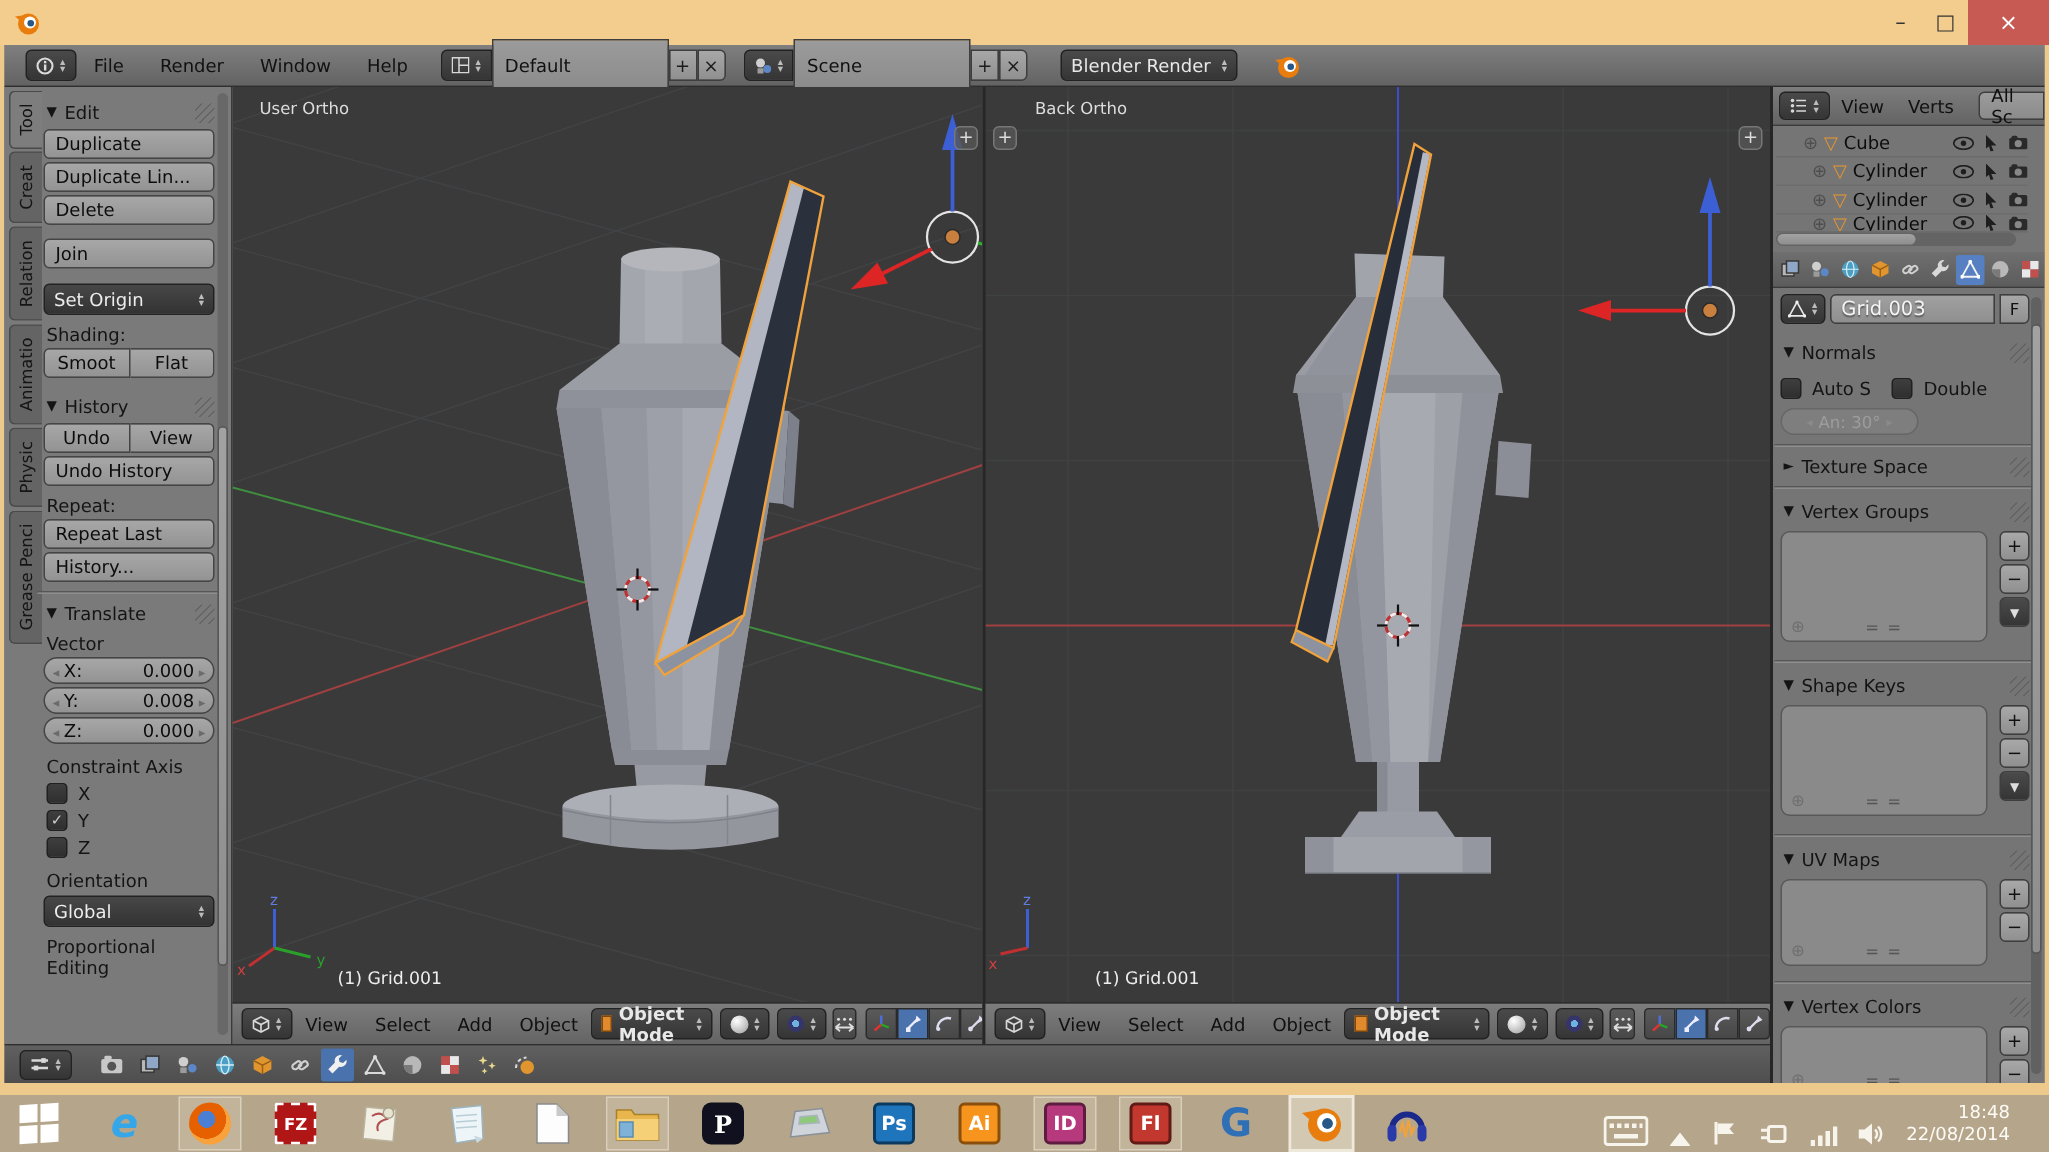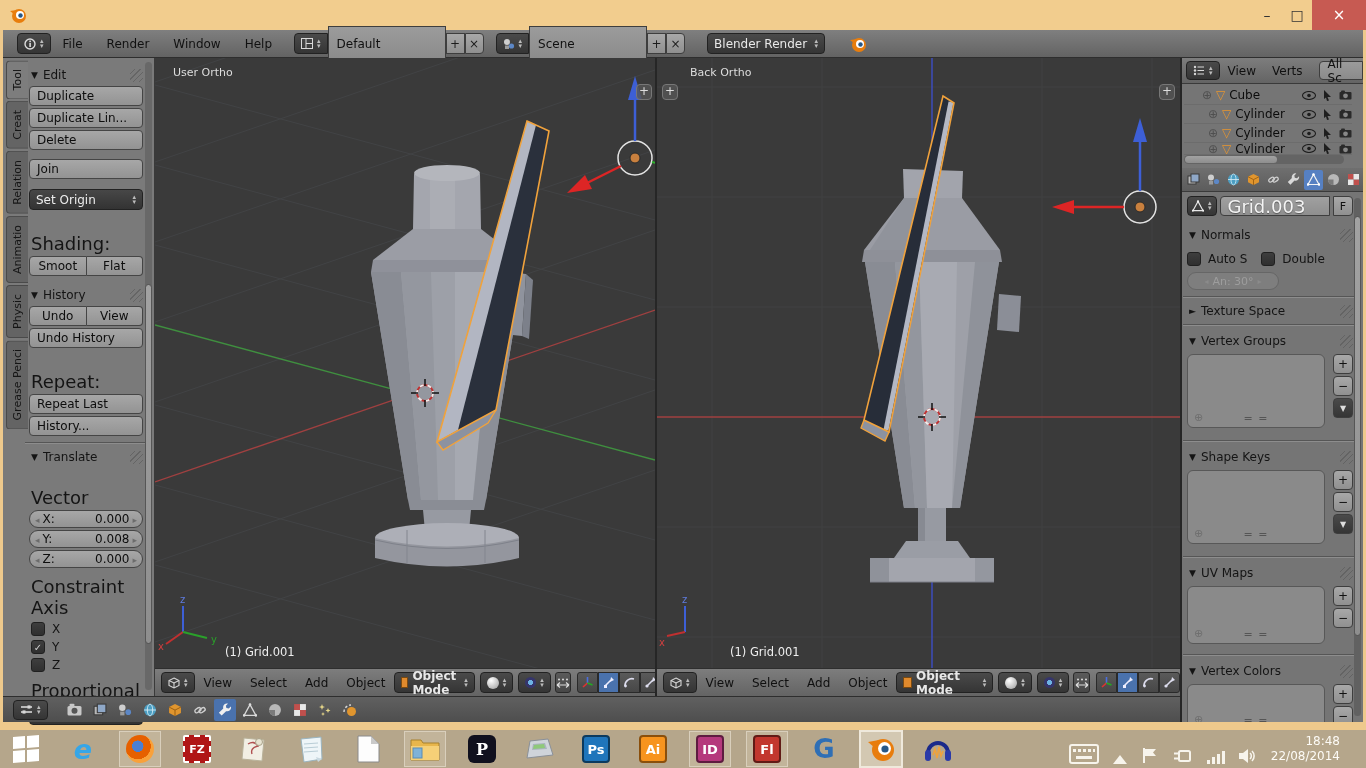--- a/index.html
+++ b/index.html
@@ -36,21 +36,21 @@
   .shelf-body { position:absolute; left:26px; top:4px; width:114px; }
   .p-head { display:flex; align-items:center; gap:5px; font-size:12px; color:#141414; margin:6px 0 4px 2px; position:relative; }
   .grip { position:absolute; right:0; top:1px; width:13px; height:13px; background:repeating-linear-gradient(135deg, transparent 0 3px, #5c5c5c 3px 4px); opacity:.7; }
   .tri { font-size:9px; }
   .btn { background:linear-gradient(#a7a7a7,#939393); border:1px solid #454545; border-radius:4px; color:#0d0d0d; font-size:12px; height:20px; display:flex; align-items:center; justify-content:flex-start; padding:0 7px; margin:2px 0; }
   .btn-row { display:flex; margin:2px 0; }
   .btn-row .btn { flex:1; margin:0; border-radius:0; justify-content:center; }
   .btn-row .btn:first-child { border-radius:4px 0 0 4px; }
   .btn-row .btn:last-child { border-radius:0 4px 4px 0; border-left:none; }
   .dd-dark { background:linear-gradient(#474747,#333); border:1px solid #222; border-radius:4px; color:#ececec; font-size:12px; height:21px; display:flex; align-items:center; padding:0 6px; margin:3px 0; justify-content:space-between; }
-  .lbl { font-size:18px; color:#141414; margin:23px 0 2px 2px; }
+  .lbl { font-size:12px; color:#141414; margin:6px 0 2px 2px; }
   .numfield { background:linear-gradient(#a7a7a7,#939393); border:1px solid #454545; border-radius:9px; color:#0d0d0d; font-size:12px; height:18px; display:flex; align-items:center; padding:0 5px; margin:2px 0; }
   .numfield .larr::before { content:"◂"; color:rgba(0,0,0,.30); font-size:9px; }
   .numfield .rarr::before { content:"▸"; color:rgba(0,0,0,.30); font-size:9px; }
   .numfield .nf-l { margin-left:3px; } .numfield .nf-v { margin-left:auto; margin-right:3px; }
   .chk-row { display:flex; align-items:center; gap:7px; margin:4px 0 4px 2px; font-size:12px; color:#141414; }
   .chk { width:14px; height:14px; background:linear-gradient(#3e3e3e,#2f2f2f); border:1px solid #202020; border-radius:3px; color:#cfcfcf; font-size:10px; display:flex; align-items:center; justify-content:center; }
   .sep { height:2px; border-top:1px solid #565656; border-bottom:1px solid #8d8d8d; margin:6px -4px; }
   .scrollbar-v { position:absolute; right:2px; top:4px; width:7px; height:628px; background:#686868; border-radius:4px; }
   .thumb-v { position:absolute; left:0; width:7px; background:linear-gradient(#a2a2a2,#8e8e8e); border:1px solid #565656; border-radius:4px; }
 
@@ -76,21 +76,21 @@
   .out-icons { margin-left:auto; display:flex; gap:7px; align-items:center; }
   .mesh-tri { color:#e8962f; font-size:12px; font-weight:bold; }
   .hscroll { position:absolute; left:2px; top:97px; width:160px; height:9px; background:#646464; border-radius:5px; }
   .hthumb { position:absolute; left:1px; top:1px; width:92px; height:7px; background:linear-gradient(#a2a2a2,#8e8e8e); border-radius:4px; }
 
   .props-tabs { position:absolute; left:0; top:110px; width:100%; height:24px; background:linear-gradient(#6f6f6f,#5c5c5c); border-bottom:1px solid #3a3a3a; display:flex; align-items:center; gap:1px; padding-left:2px; }
   .ptab { width:19px; height:20px; display:flex; align-items:center; justify-content:center; border-radius:2px; }
   .ptab.active { background:#5680c2; }
   .props-body { position:absolute; left:5px; top:138px; width:166px; }
   .crumb { display:flex; align-items:center; gap:3px; }
-  .namefield { flex:1; background:linear-gradient(#a0a0a0,#8f8f8f); border:1px solid #3e3e3e; border-radius:4px 0 0 4px; height:20px; display:flex; align-items:center; padding:0 7px; color:#f4f4f4; font-size:18px; text-shadow:0 1px 1px #555; }
+  .namefield { flex:1; background:linear-gradient(#a0a0a0,#8f8f8f); border:1px solid #3e3e3e; border-radius:4px 0 0 4px; height:20px; display:flex; align-items:center; padding:0 7px; color:#f4f4f4; font-size:13px; text-shadow:0 1px 1px #555; }
   .fbtn { width:20px; height:20px; background:linear-gradient(#a8a8a8,#909090); border:1px solid #3e3e3e; border-radius:0 4px 4px 0; display:flex; align-items:center; justify-content:center; font-size:11px; color:#111; }
   .pill-dis { background:#7e7e7e; border:1px solid #666; border-radius:9px; height:18px; width:92px; display:flex; align-items:center; justify-content:center; gap:4px; color:#9d9d9d; font-size:11px; margin-top:6px; }
   .pill-dis::before { content:"◂"; font-size:8px; color:#8b8b8b; } .pill-dis::after { content:"▸"; font-size:8px; color:#8b8b8b; }
   .listbox { background:#8a8a8a; border:1px solid #585858; border-radius:6px; height:74px; width:138px; position:relative; }
   .listbox .cplus { position:absolute; left:6px; bottom:3px; color:#6f6f6f; font-size:11px; }
   .listbox .drag { position:absolute; left:50%; transform:translateX(-50%); bottom:2px; color:#555; font-size:11px; letter-spacing:1px; }
   .side-btns { position:absolute; right:0; top:0; display:flex; flex-direction:column; gap:2px; }
   .sbtn { width:20px; height:20px; background:linear-gradient(#a8a8a8,#909090); border:1px solid #3e3e3e; border-radius:4px; display:flex; align-items:center; justify-content:center; font-size:12px; color:#111; }
   .sbtn.dark { background:linear-gradient(#4a4a4a,#353535); color:#ddd; font-size:8px; }
   .psec { position:relative; margin-top:8px; }
@@ -251,21 +251,21 @@
           <span>X</span>
         </div>
       <div class="chk-row">
           <span class="chk">✓</span>
           <span>Y</span>
         </div>
       <div class="chk-row">
           <span class="chk"></span>
           <span>Z</span>
         </div>
-      <div class="lbl" style="margin-top:8px">Proportional</div>
+      <div class="lbl" style="margin-top:8px">Orientation</div>
       <div class="dd-dark">
         <span>Global</span>
         <span class="updn"></span>
       </div>
       <div class="lbl" style="margin-top:6px">Proportional Editing</div>
     </div>
     <div class="scrollbar-v">
         <div class="thumb-v" style="top:222px;height:360px"></div>
       </div>
   </div>

